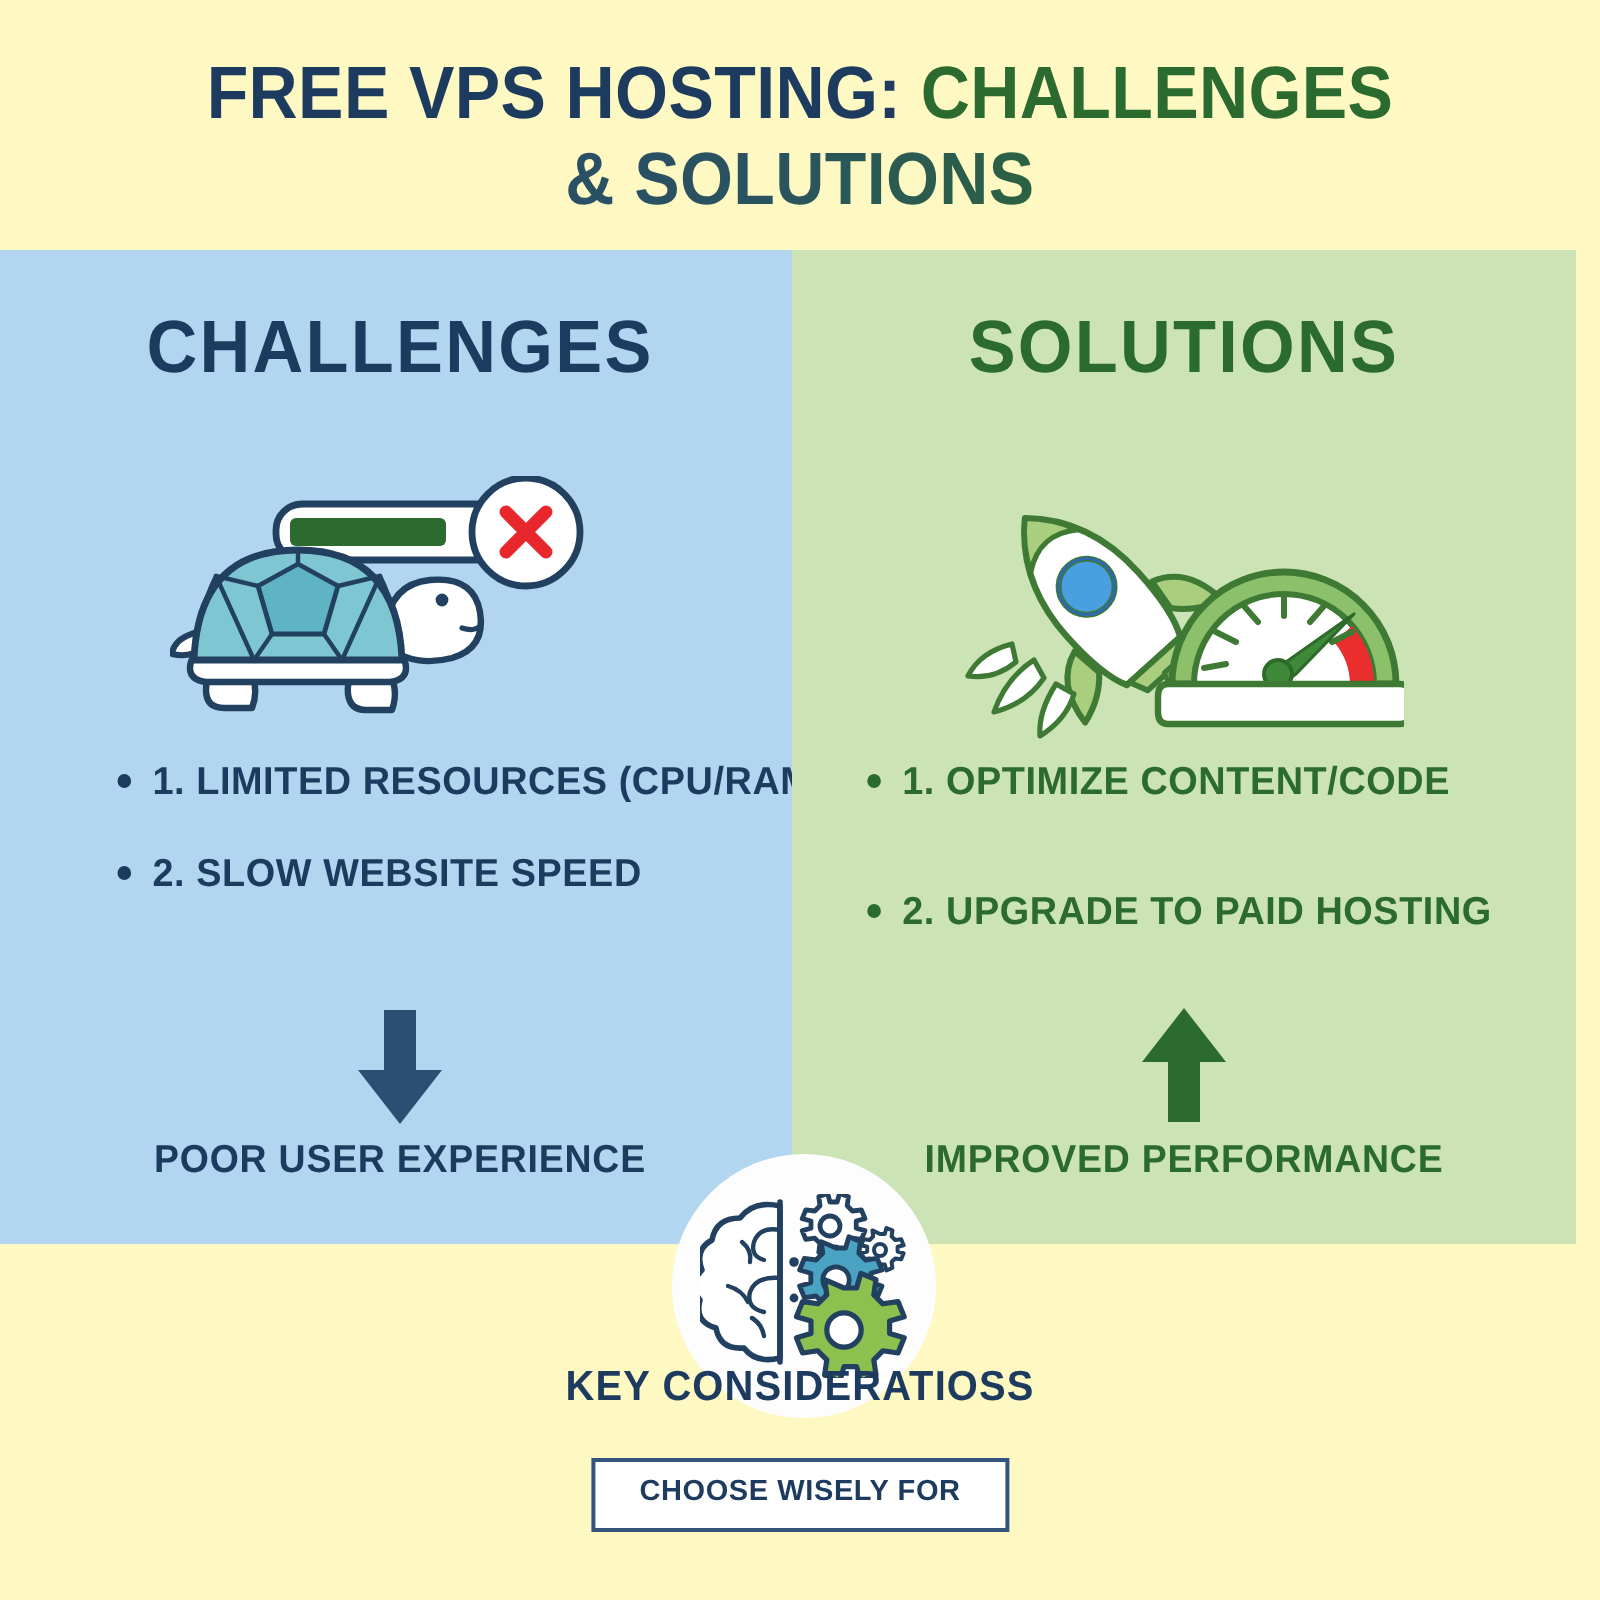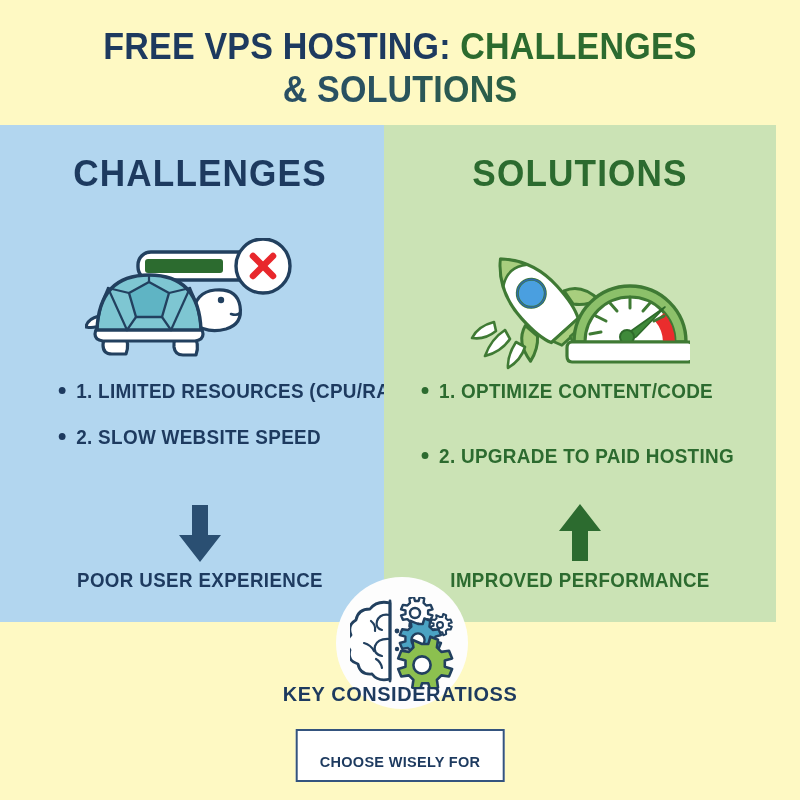--- a/index.html
+++ b/index.html
@@ -50,21 +50,21 @@
     position: absolute;
     top: 125px;
     height: 497px;
   }
   .panel-left {
     left: 0;
     width: 400px;
     background: #b2d6ef;
   }
   .panel-right {
-    left: 384px;
+    left: 396px;
     width: 392px;
     background: #cbe3b5;
   }
   .panel-heading {
     position: absolute;
     top: 28px;
     left: 0;
     width: 100%;
     text-align: center;
     font-size: 37px;
@@ -179,21 +179,21 @@
     letter-spacing: 0.6px;
     transform: scaleX(0.95);
   }
   .footer-badge {
     position: absolute;
     top: 729px;
     left: 50%;
     transform: translateX(-50%);
     border: 2px solid #34547e;
     background: #ffffff;
-    padding: 23px 22px 8px 22px;
+    padding: 7px 22px 8px 22px;
     text-align: center;
     line-height: 1.22;
     font-size: 14.5px;
     font-weight: bold;
     color: #1d3a5f;
     letter-spacing: 0.3px;
   }
 </style>
 </head>
 <body>

